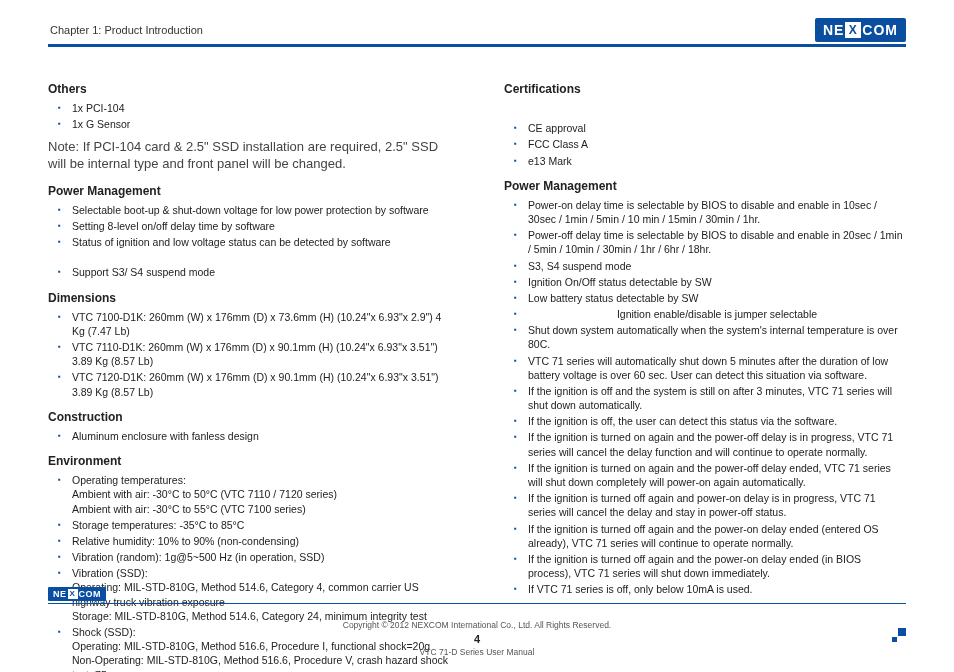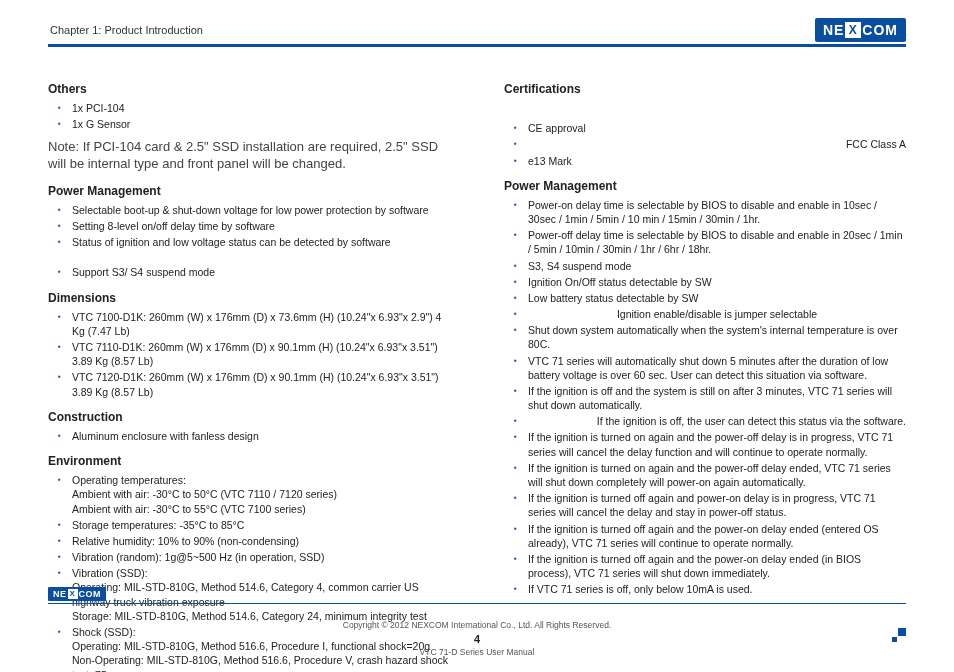--- a/index.html
+++ b/index.html
@@ -155,36 +155,36 @@
         <li style="white-space: pre-line;">Shock (SSD):
 Operating: MIL-STD-810G, Method 516.6, Procedure I, functional shock=20g
 Non-Operating: MIL-STD-810G, Method 516.6, Procedure V, crash hazard shock test=75g</li>
       </ul>
   </div>
 
   <div class="col">
     <h3 class="first">Certifications</h3>
     <ul>
         <li style="white-space: pre-line; margin-top: 24px;">CE approval</li>
-        <li style="white-space: pre-line; text-align: right;">FCC Class A</li>
+        <li style="white-space: pre-line;">FCC Class A</li>
         <li style="white-space: pre-line;">e13 Mark</li>
       </ul>
 
     <h3>Power Management</h3>
     <ul>
         <li style="white-space: pre-line;">Power-on delay time is selectable by BIOS to disable and enable in 10sec / 30sec / 1min / 5min / 10 min / 15min / 30min / 1hr.</li>
         <li style="white-space: pre-line;">Power-off delay time is selectable by BIOS to disable and enable in 20sec / 1min / 5min / 10min / 30min / 1hr / 6hr / 18hr.</li>
         <li style="white-space: pre-line;">S3, S4 suspend mode</li>
         <li style="white-space: pre-line;">Ignition On/Off status detectable by SW</li>
         <li style="white-space: pre-line;">Low battery status detectable by SW</li>
         <li style="white-space: pre-line; text-align: center;">Ignition enable/disable is jumper selectable</li>
         <li style="white-space: pre-line;">Shut down system automatically when the system's internal temperature is over 80C.</li>
         <li style="white-space: pre-line;">VTC 71 series will automatically shut down 5 minutes after the duration of low battery voltage is over 60 sec. User can detect this situation via software.</li>
         <li style="white-space: pre-line;">If the ignition is off and the system is still on after 3 minutes, VTC 71 series will shut down automatically.</li>
-        <li style="white-space: pre-line; text-align: right;">If the ignition is off, the user can detect this status via the software.</li>
+        <li style="white-space: pre-line;">If the ignition is off, the user can detect this status via the software.</li>
         <li style="white-space: pre-line;">If the ignition is turned on again and the power-off delay is in progress, VTC 71 series will cancel the delay function and will continue to operate normally.</li>
         <li style="white-space: pre-line;">If the ignition is turned on again and the power-off delay ended, VTC 71 series will shut down completely will power-on again automatically.</li>
         <li style="white-space: pre-line;">If the ignition is turned off again and power-on delay is in progress, VTC 71 series will cancel the delay and stay in power-off status.</li>
         <li style="white-space: pre-line;">If the ignition is turned off again and the power-on delay ended (entered OS already), VTC 71 series will continue to operate normally.</li>
         <li style="white-space: pre-line;">If the ignition is turned off again and the power-on delay ended (in BIOS process), VTC 71 series will shut down immediately.</li>
         <li style="white-space: pre-line;">If VTC 71 series is off, only below 10mA is used.</li>
       </ul>
   </div>
 </div>
 

